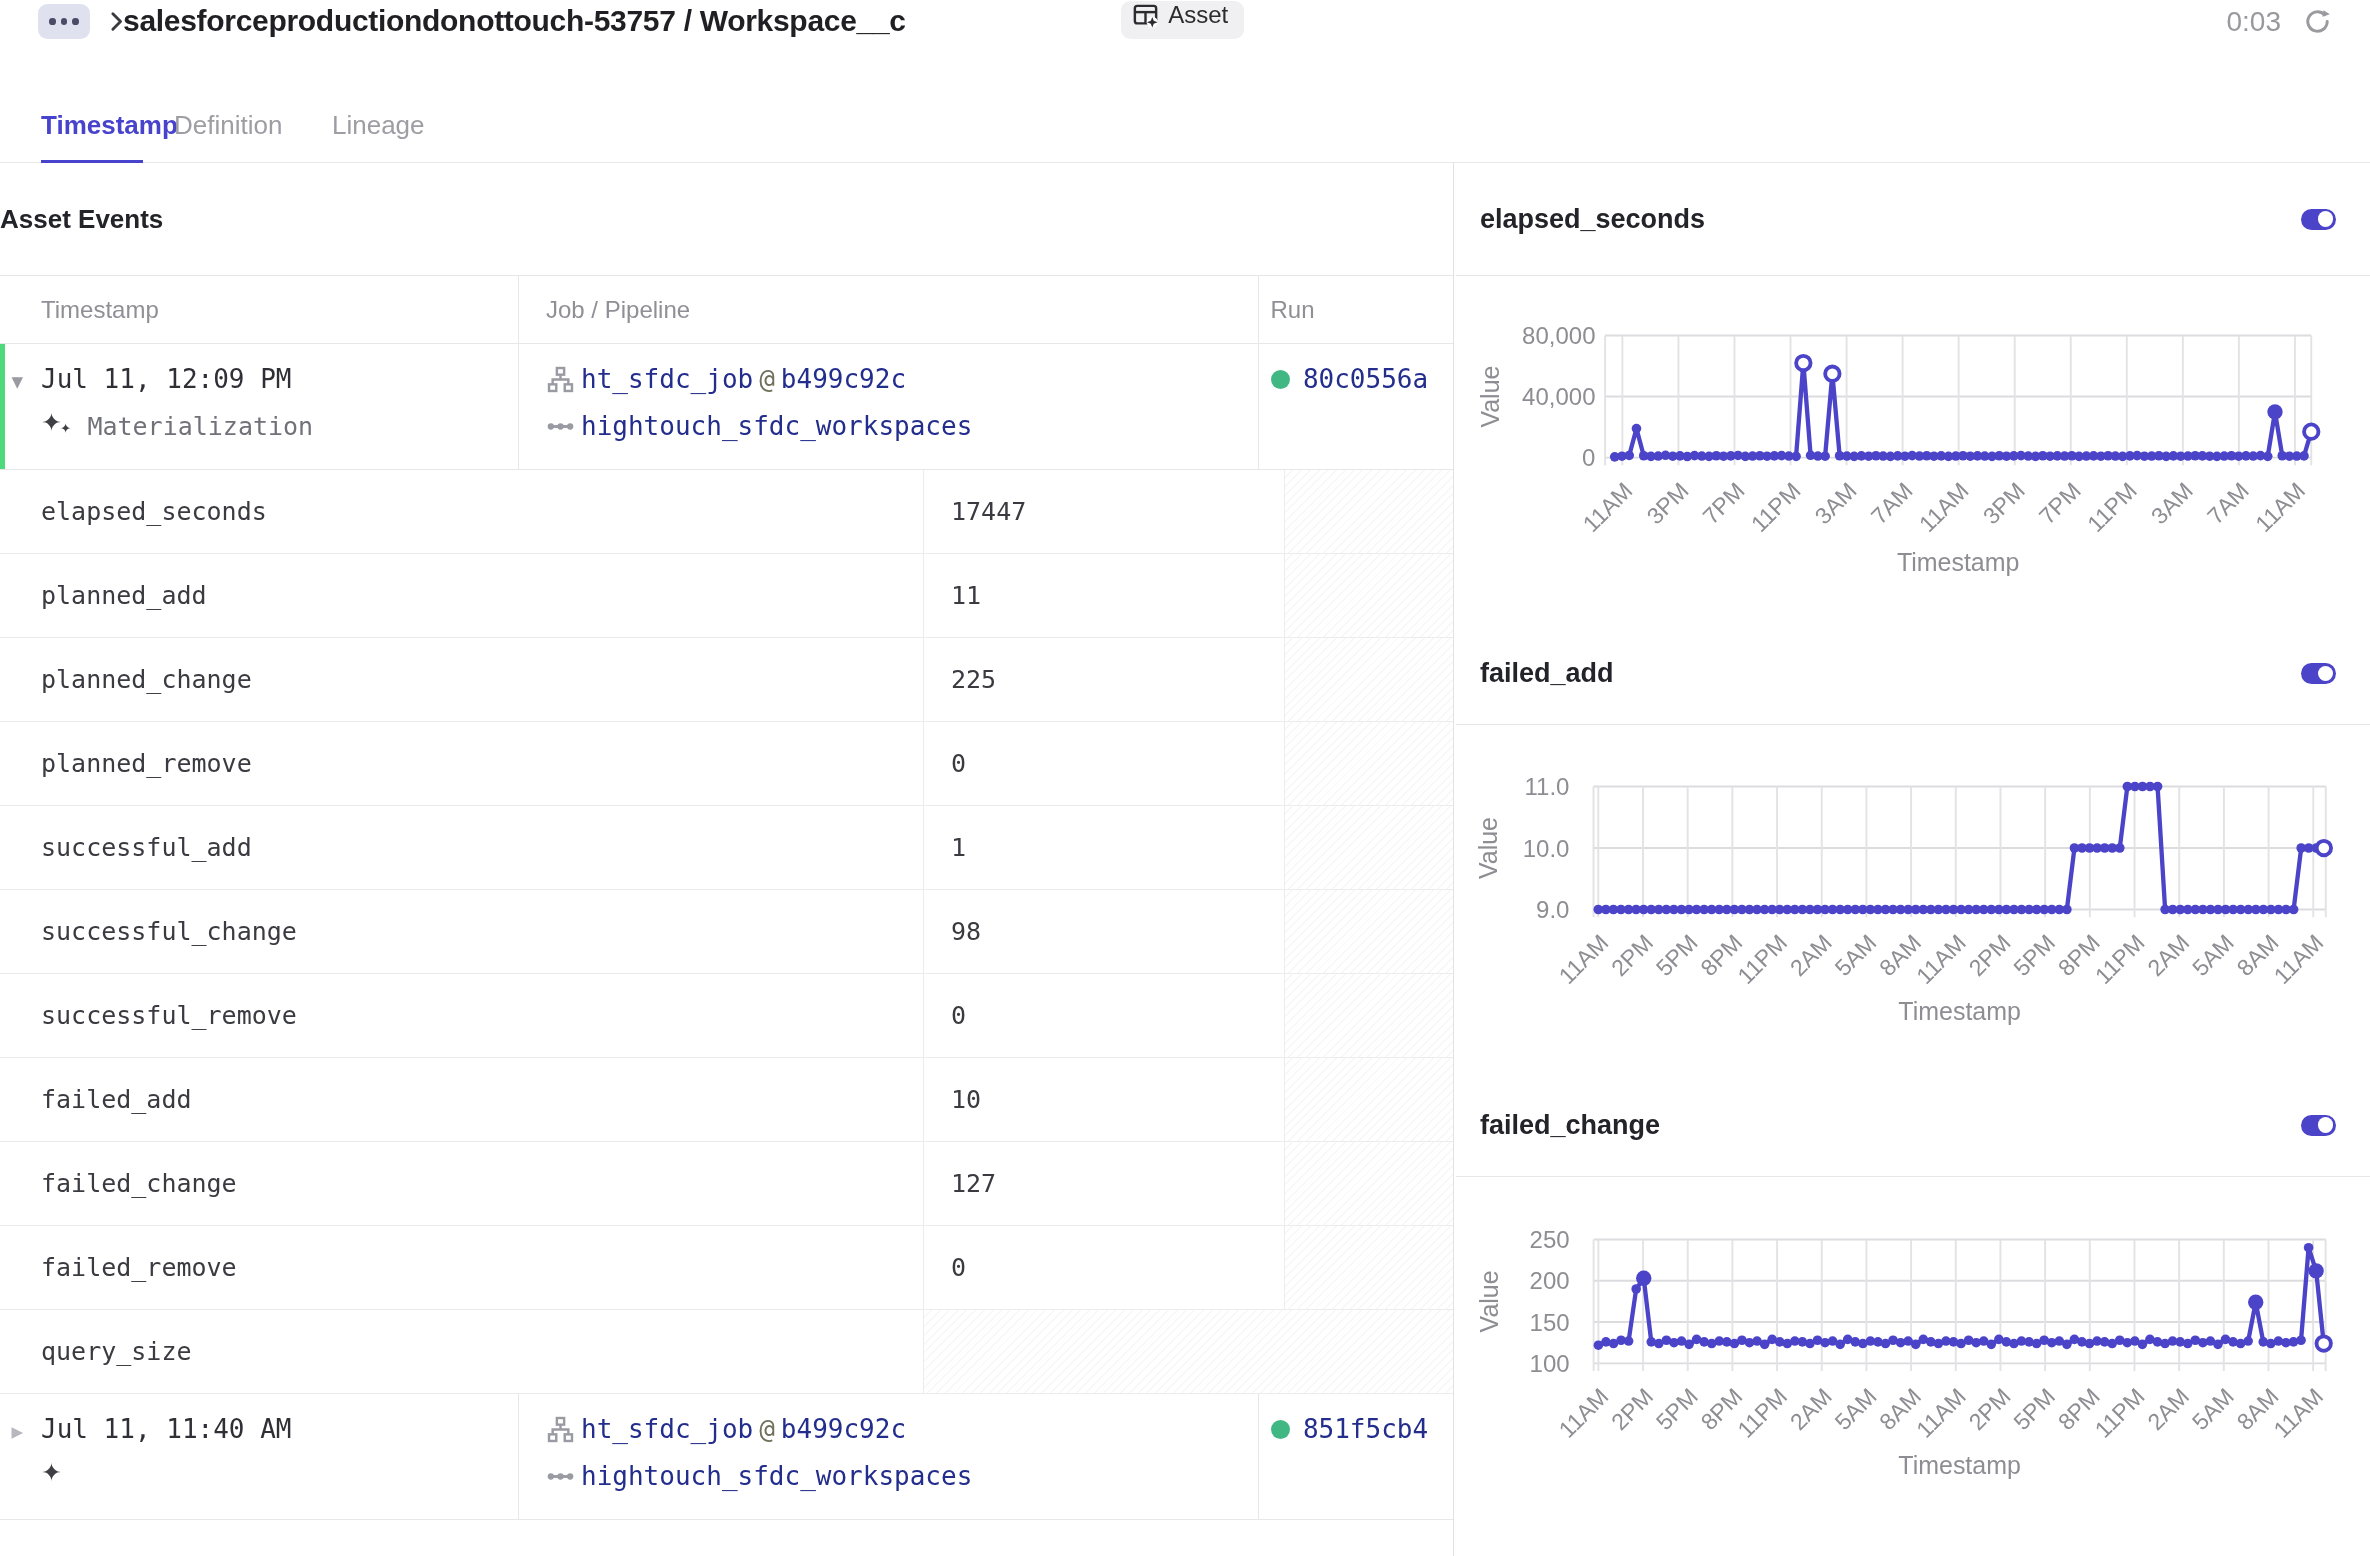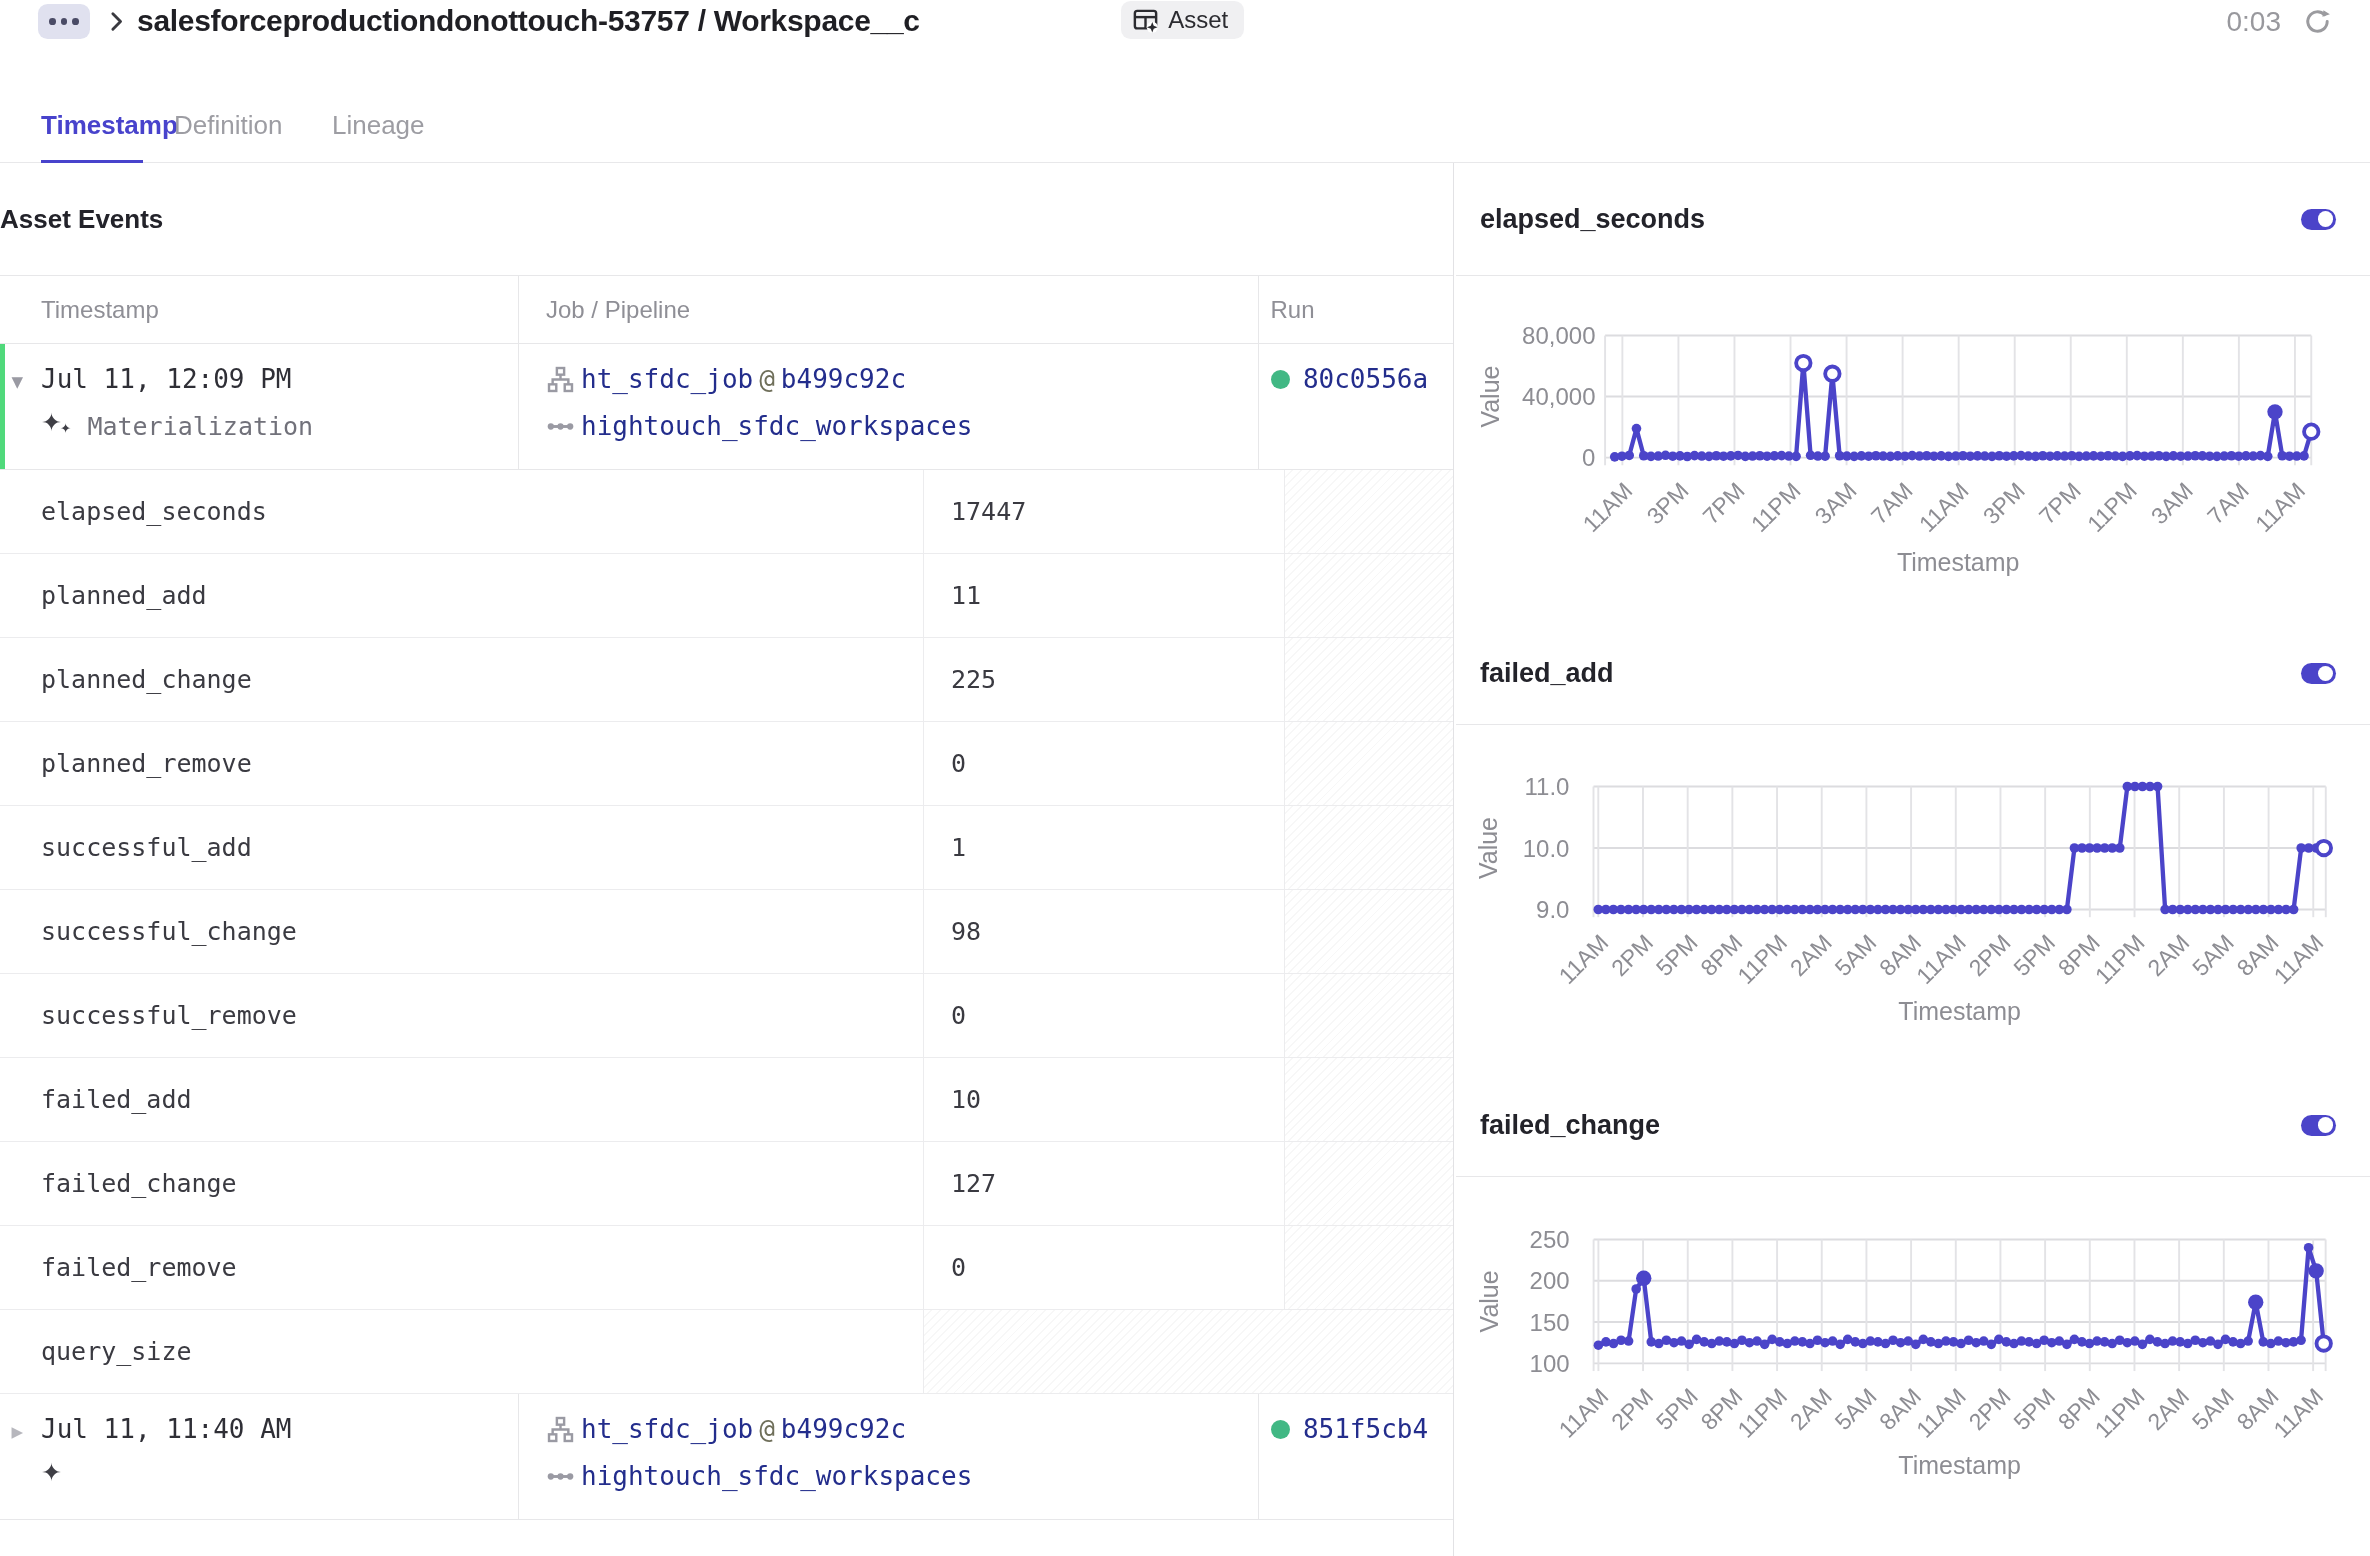--- a/index.html
+++ b/index.html
@@ -6,23 +6,23 @@
   html,body { width:2371px; height:1556px; background:#ffffff; overflow:hidden;
               font-family:"Liberation Sans", sans-serif; }
   .mono { font-family:"DejaVu Sans Mono", monospace; }
 
   
   .topbar { position:absolute; left:0; top:0; width:2371px; height:61px; }
   .crumb-ellipsis { position:absolute; left:38px; top:3.8px; width:52px; height:35px;
      background:#e0e1ef; border-radius:9.6px; display:flex; align-items:center; justify-content:center; gap:4.8px; cursor:pointer; }
   .crumb-ellipsis i { width:6.7px; height:6.7px; border-radius:50%; background:#4a4b66; display:block; }
   .crumb-chevron { position:absolute; left:109px; top:9.6px; }
-  .page-title { position:absolute; left:137px; top:3.8px; font-size:30px; font-weight:700; color:#1f1f24; letter-spacing:-0.3px; }
+  .page-title { position:absolute; left:123px; top:3.8px; font-size:30px; font-weight:700; color:#1f1f24; letter-spacing:-0.3px; }
   .asset-badge { position:absolute; left:1121px; top:1px; height:38px; background:#f0f0f2; border-radius:9.6px;
-     display:flex; align-items:center; gap:8.6px; padding:0 15.4px 0 9.6px; font-size:24px; color:#2b2b30; }
+     display:flex; gap:8.6px; padding:0 15.4px 0 9.6px; font-size:24px; color:#2b2b30; }
   .timer { position:absolute; right:90px; top:5.8px; font-size:28px; color:#98989d; }
   .refresh { position:absolute; right:38px; top:5.8px; cursor:pointer; }
 
   
   .tabs { position:absolute; left:0; top:104px; width:2371px; height:59px; border-bottom:1.9px solid #e8e8ea; }
   .tab { position:absolute; top:5.8px; font-size:26px; color:#9d9da3; font-weight:500; cursor:pointer; }
   .tab.active { color:#4843cc; font-weight:600; }
   .tab-underline { position:absolute; left:41px; bottom:-1.9px; width:102px; height:3.8px; background:#4843cc; }
 
   

